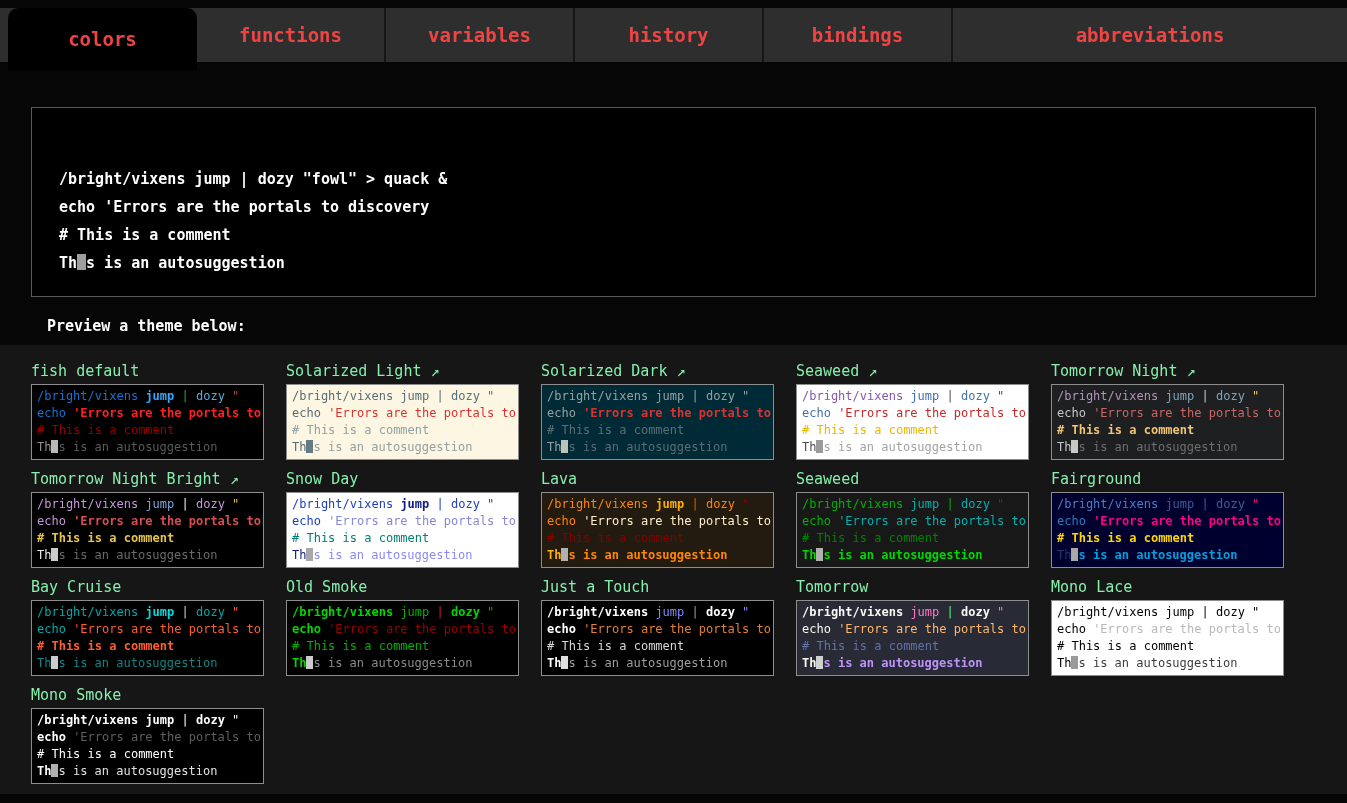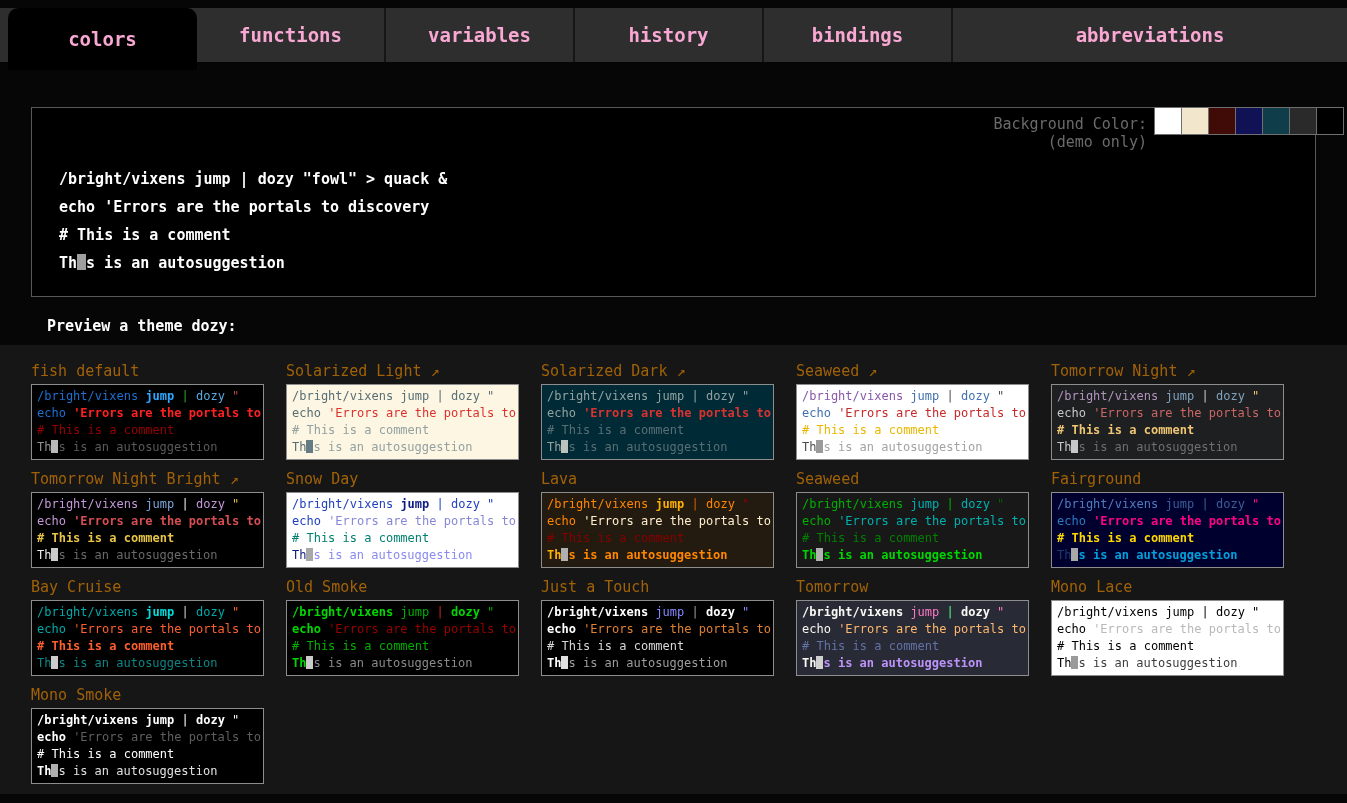--- a/index.html
+++ b/index.html
@@ -1,21 +1,21 @@
 <!DOCTYPE html>
 <html><head>
 <meta charset="utf-8">
 <style>
   *{box-sizing:border-box;margin:0;padding:0}
   html,body{width:1347px;height:803px}
   body{background:#060606;font-family:"DejaVu Sans Mono",monospace;overflow:hidden}
 
   
   .tabbar{display:flex;margin-top:8px;height:54px;background:#2e2e2e;padding-left:8px;align-items:stretch}
-  .tab{width:189px;display:flex;align-items:center;justify-content:center;color:#f9a8d4;
+  .tab{width:189px;display:flex;align-items:center;justify-content:center;color:#ef4444;
        font-size:19px;font-weight:bold;border-right:2px solid #161616;cursor:pointer;white-space:nowrap}
   .tab:last-child{border-right:none;flex:1}
   .tab.active{background:#000;border-radius:10px 10px 0 0;height:62px;border-right:none}
 
   
   .panel{position:relative;margin:45px 31px 0 31px;height:190px;background:#000;border:1px solid #585858}
   .bg-picker{position:absolute;top:-1px;right:-29px;display:flex;align-items:flex-start}
   .bg-label{color:#6b6b6b;font-size:15px;line-height:18px;text-align:right;margin:8px 8px 0 0}
   .swatch-row{display:flex}
   .swatch{width:28px;height:28px;border:1px solid #6f6f6f;margin-left:-1px;cursor:pointer}
@@ -24,66 +24,51 @@
   .cursor{display:inline-block;width:9px;height:16px;vertical-align:-2px}
   .customize{position:absolute;right:33px;bottom:21px;background:#1b1b1b;color:#4f4f4f;
              border:1px solid #3a3a3a;border-radius:6px;padding:10px 13px;
              font-family:"DejaVu Sans Mono",monospace;font-size:15px;cursor:pointer}
 
   
   .preview-heading{color:#fff;font-size:15px;font-weight:bold;margin:20px 0 10px 47px}
   .themes{background:#161616;padding:17px 0 0 31px;display:flex;flex-wrap:wrap;
           align-content:flex-start;min-height:448px}
   .theme-card{width:233px;margin:0 22px 10px 0;cursor:pointer}
-  .theme-title{color:#a16207;font-size:15px;margin-bottom:4px;white-space:nowrap}
+  .theme-title{color:#86efac;font-size:15px;margin-bottom:4px;white-space:nowrap}
   .theme-box{width:233px;height:76px;border:1px solid #8d8d8d;padding:3px 5px;
              font-size:12px;line-height:17px;white-space:pre;overflow:hidden}
   .cl{height:17px}
   .mini-cursor{display:inline-block;width:7px;height:13px;vertical-align:-2px}
 </style>
 </head>
 <body>
 
 <header class="tabbar">
     <div class="tab active">colors</div>
     <div class="tab">functions</div>
     <div class="tab">variables</div>
     <div class="tab">history</div>
     <div class="tab">bindings</div>
     <div class="tab">abbreviations</div>
   </header>
 
 <main>
   <section class="panel">
-    <div class="bg-picker">
-      <div class="bg-label">
-        <div>Background Color:</div>
-        <div>(demo only)</div>
-      </div>
-      <div class="swatch-row">
-          <span class="swatch" style="background: rgb(255, 255, 255);"></span>
-          <span class="swatch" style="background: rgb(242, 231, 205);"></span>
-          <span class="swatch" style="background: rgb(64, 10, 6);"></span>
-          <span class="swatch" style="background: rgb(17, 17, 85);"></span>
-          <span class="swatch" style="background: rgb(15, 62, 74);"></span>
-          <span class="swatch" style="background: rgb(42, 42, 42);"></span>
-          <span class="swatch" style="background: rgb(0, 0, 0);"></span>
-        </div>
-    </div>
 
     <div class="term">
       <div class="tline">/bright/vixens jump | dozy "fowl" &gt; quack &amp;</div>
       <div class="tline">echo 'Errors are the portals to discovery</div>
       <div class="tline"># This is a comment</div>
       <div class="tline"><span>Th</span><span class="cursor" style="background: rgb(158, 158, 158);"></span><span>s is an autosuggestion</span></div>
     </div>
 
   </section>
 
-  <div class="preview-heading">Preview a theme dozy:</div>
+  <div class="preview-heading">Preview a theme below:</div>
 
   <section class="themes">
       <div class="theme-card">
         <div class="theme-title">fish default</div>
         <div class="theme-box" style="background: rgb(0, 0, 0);"><div class="cl"><span style="color: rgb(30, 111, 208);">/bright/vixens</span><span style="color: rgb(46, 168, 255); font-weight: bold;"> jump</span><span style="color: rgb(37, 168, 37);"> | </span><span style="color: rgb(88, 169, 221);">dozy</span><span style="color: rgb(176, 72, 56);"> "</span></div><div class="cl"><span style="color: rgb(30, 111, 208);">echo </span><span style="color: rgb(255, 33, 33); font-weight: bold;">'Errors are the portals to discovery</span></div><div class="cl"><span style="color: rgb(153, 0, 0);"># This is a comment</span></div><div class="cl"><span style="color: rgb(144, 144, 144);">Th</span><span class="mini-cursor" style="background: rgb(185, 185, 185);"></span><span style="color: rgb(90, 90, 90);">s is an autosuggestion</span></div></div>
       </div>
       <div class="theme-card">
         <div class="theme-title">Solarized Light ↗</div>
         <div class="theme-box" style="background: rgb(253, 246, 227);"><div class="cl"><span style="color: rgb(88, 110, 117);">/bright/vixens</span><span style="color: rgb(88, 110, 117);"> jump</span><span style="color: rgb(88, 110, 117);"> | </span><span style="color: rgb(88, 110, 117);">dozy</span><span style="color: rgb(88, 110, 117);"> "</span></div><div class="cl"><span style="color: rgb(88, 110, 117);">echo </span><span style="color: rgb(220, 50, 47);">'Errors are the portals to discovery</span></div><div class="cl"><span style="color: rgb(147, 161, 161);"># This is a comment</span></div><div class="cl"><span style="color: rgb(88, 110, 117);">Th</span><span class="mini-cursor" style="background: rgb(101, 123, 131);"></span><span style="color: rgb(147, 161, 161);">s is an autosuggestion</span></div></div>
       </div>

